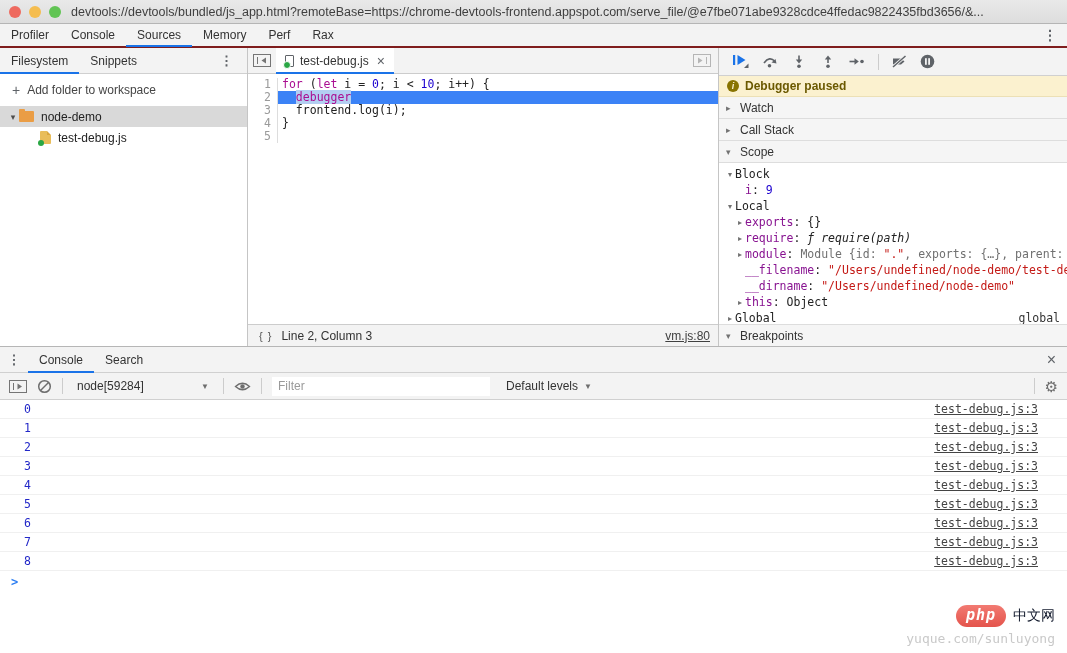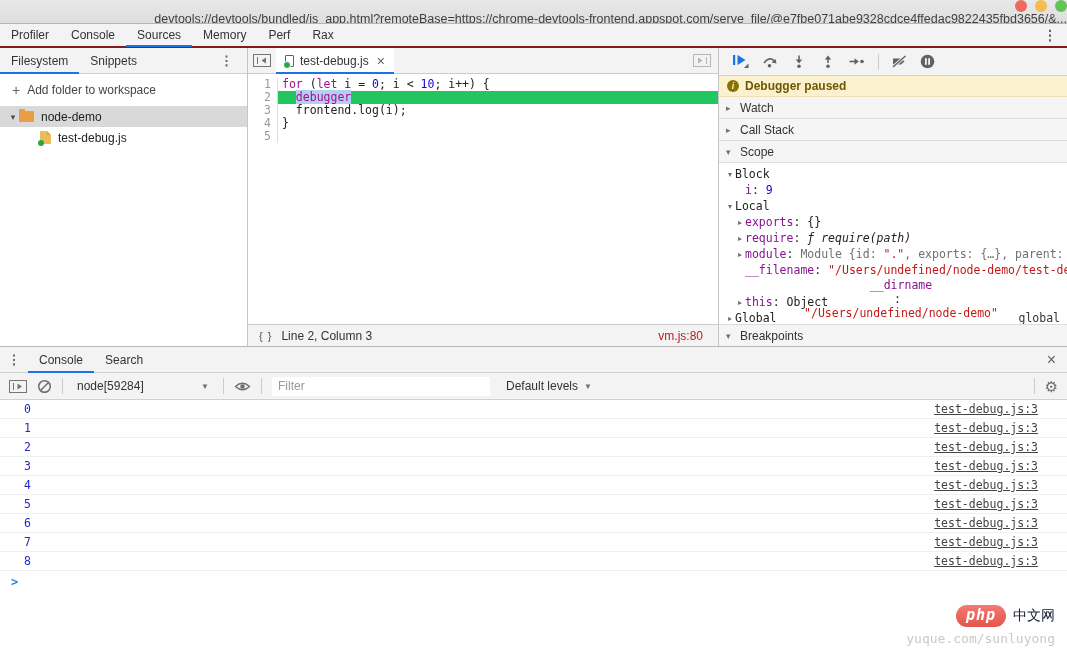--- a/index.html
+++ b/index.html
@@ -6,21 +6,21 @@
   html,body { background:#fff; }
   .app {
     position:relative; width:1067px; height:653px; overflow:hidden;
     font-family:"Liberation Sans", sans-serif; background:#fff; color:#333;
     display:flex; flex-direction:column;
   }
   .mono { font-family:"DejaVu Sans Mono", monospace; }
 
   
   .titlebar { height:24px; background:linear-gradient(#e9e9e9,#dddddd); border-bottom:1px solid #b5b5b5;
-              display:flex; align-items:flex-end; flex-shrink:0;flex-direction:column; }
+              display:flex; align-items:center; flex-shrink:0; }
   .lights { display:flex; gap:8px; margin-left:9px; }
   .light { width:12px; height:12px; border-radius:50%; }
   .light.red{background:#ee6a5f;} .light.yellow{background:#f5bd4f;} .light.green{background:#61c454;}
   .urltext { margin-left:10px; font-size:12.5px; color:#3f3f3f; white-space:nowrap; overflow:hidden; }
 
   
   .main-tabbar { height:24px; background:#f3f3f3; border-bottom:2px solid #7f1d1d;
                  display:flex; align-items:stretch; position:relative; flex-shrink:0; }
   .main-tab { padding:0 11px; font-size:12px; color:#333; display:flex; align-items:center; position:relative; cursor:default; }
   .main-tab.active::after { content:""; position:absolute; left:0; right:0; bottom:-1px; height:2px; background:#1a73e8; }
@@ -57,28 +57,28 @@
   .tabfile-icon { width:9px; height:12px; border:1px solid #5f6368; border-radius:1px; position:relative; background:#fff; }
   .tabfile-icon::after { content:""; position:absolute; left:-3px; bottom:-3px; width:6px; height:6px; border-radius:50%; background:#2aa745; border:1px solid #fff; }
   .ed-tab-label { font-size:12px; color:#333; }
   .tab-close { font-size:14px; color:#5f6368; margin-left:2px; }
   .ed-tab-right { margin-left:auto; display:flex; align-items:center; padding-right:7px; }
 
   .code-area { flex:1; overflow:hidden; font-family:"DejaVu Sans Mono", monospace; font-size:11.5px; line-height:13px; padding-top:4px; }
   .code-row { display:flex; height:13px; }
   .gutter-cell { width:30px; flex-shrink:0; text-align:right; padding-right:6px; color:#9a9a9a; border-right:1px solid #ddd; background:#fff; }
   .code-cell { flex:1; white-space:pre; padding-left:4px; color:#222; }
-  .code-row.paused .code-cell { background:#22c55e; }
+  .code-row.paused .code-cell { background:#3b82f6; }
   .tok.kw { color:#aa0d91; }
   .tok.num { color:#1c00cf; }
   .tok.sel { background:#b3cff2; }
 
   .ed-status { height:22px; background:#f3f3f3; border-top:1px solid #ccc; display:flex; align-items:center; font-size:12px; color:#333; flex-shrink:0; }
   .braces { padding:0 9px 0 11px; color:#555; font-size:11px; letter-spacing:1px; }
-  .vm-link { margin-left:auto; margin-right:15px; color:#b91c1c; }
+  .vm-link { margin-left:auto; margin-right:8px; color:#404040; text-decoration:underline; }
 
   
   .debugpane { width:349px; border-left:1px solid #c5c5c5; display:flex; flex-direction:column; background:#fff; }
   .dbg-toolbar { height:28px; background:#f3f3f3; border-bottom:1px solid #d0d0d0; display:flex; align-items:center; gap:13px; padding-left:13px; flex-shrink:0; }
   .dbg-icon { display:flex; align-items:center; }
   .vsep { width:1px; height:16px; background:#ccc; }
   .dbg-banner { height:21px; background:#fbf1cf; border-bottom:1px solid #ece0b6; display:flex; align-items:center; gap:6px; padding-left:8px;
                 font-size:12px; font-weight:bold; color:#6b5900; flex-shrink:0; }
   .info-circ { width:12px; height:12px; border-radius:50%; background:#887300; color:#fbf1cf; font-size:9px; font-weight:bold;
                display:flex; align-items:center; justify-content:center; font-style:italic; }
@@ -302,21 +302,21 @@
       </div>
 
       <div class="scope-list" id="scope-list">
           <div class="scope-row" style="padding-left: 6px;"><span class="srow-arrow">▾</span><span class="seg">Block</span></div>
           <div class="scope-row" style="padding-left: 16px;"><span class="srow-arrow"></span><span class="seg prop">i</span><span class="seg">: </span><span class="seg num">9</span></div>
           <div class="scope-row" style="padding-left: 6px;"><span class="srow-arrow">▾</span><span class="seg">Local</span></div>
           <div class="scope-row" style="padding-left: 16px;"><span class="srow-arrow">▸</span><span class="seg prop">exports</span><span class="seg">: </span><span class="seg">{}</span></div>
           <div class="scope-row" style="padding-left: 16px;"><span class="srow-arrow">▸</span><span class="seg prop">require</span><span class="seg">: </span><span class="seg fn">ƒ require(path)</span></div>
           <div class="scope-row" style="padding-left: 16px;"><span class="srow-arrow">▸</span><span class="seg prop">module</span><span class="seg">: </span><span class="seg prev">Module {id: </span><span class="seg str">"."</span><span class="seg prev">, exports: {…}, parent: …</span></div>
           <div class="scope-row" style="padding-left: 16px;"><span class="srow-arrow"></span><span class="seg prop">__filename</span><span class="seg">: </span><span class="seg str">"/Users/undefined/node-demo/test-de…"</span></div>
-          <div class="scope-row" style="padding-left: 16px; flex-direction: column;"><span class="srow-arrow"></span><span class="seg prop">__dirname</span><span class="seg">: </span><span class="seg str">"/Users/undefined/node-demo"</span></div>
+          <div class="scope-row" style="padding-left: 16px;"><span class="srow-arrow"></span><span class="seg prop">__dirname</span><span class="seg">: </span><span class="seg str">"/Users/undefined/node-demo"</span></div>
           <div class="scope-row" style="padding-left: 16px;"><span class="srow-arrow">▸</span><span class="seg prop">this</span><span class="seg">: </span><span class="seg">Object</span></div>
           <div class="scope-row" style="padding-left: 6px;"><span class="srow-arrow">▸</span><span class="seg">Global</span><span class="scope-right">global</span></div>
         </div>
 
       <div class="dbg-section bpts">
         <span class="sec-arrow">▾</span>
         <span>Breakpoints</span>
       </div>
     </div>
   </div>

